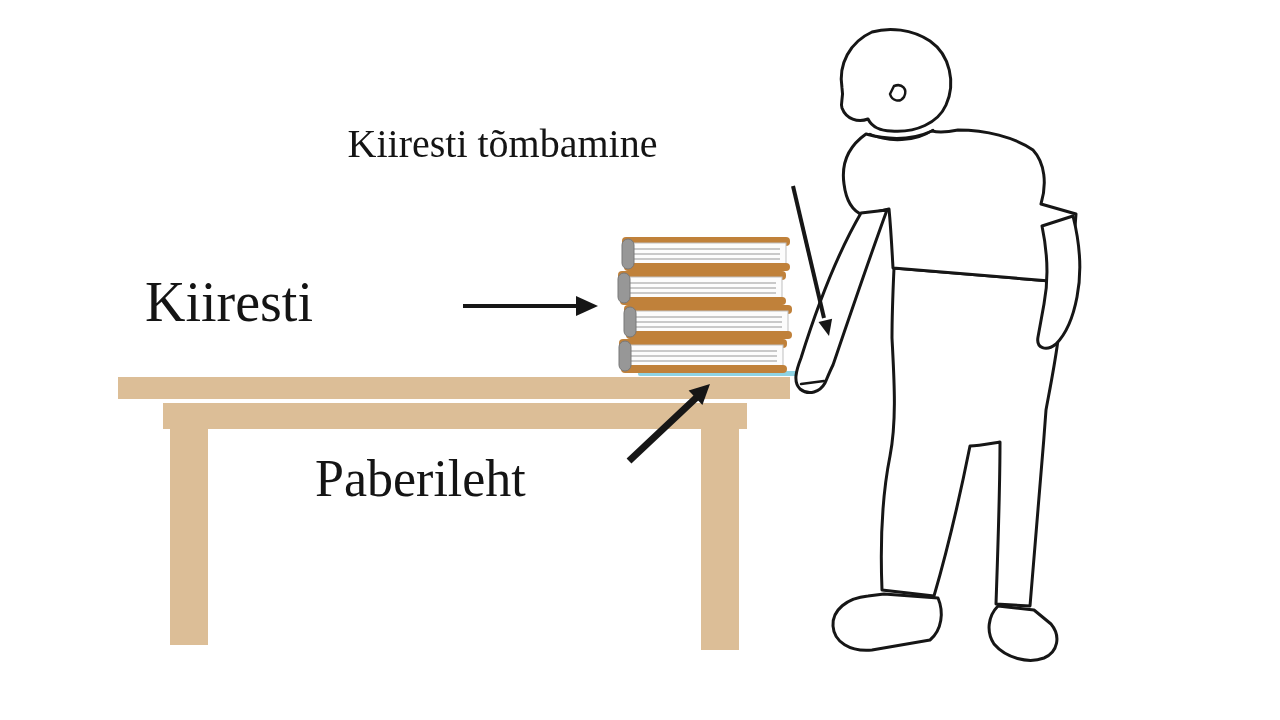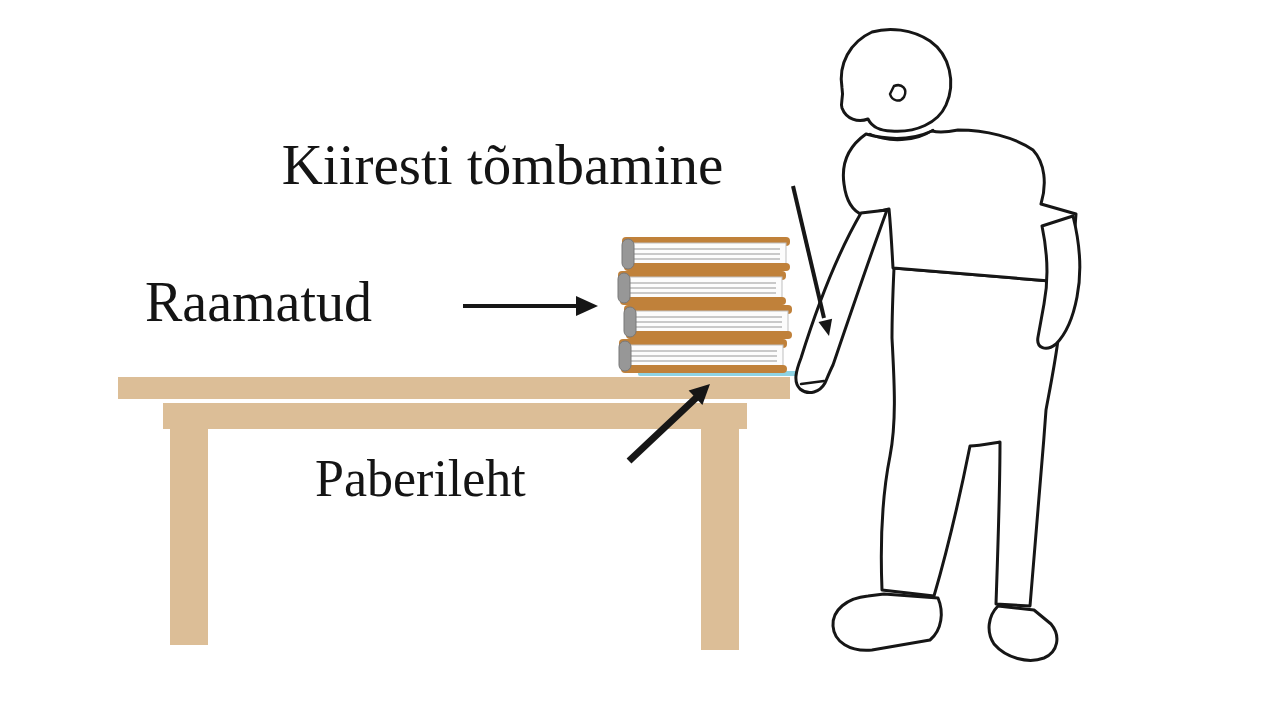--- a/index.html
+++ b/index.html
@@ -1,19 +1,19 @@
 <!DOCTYPE html>
 <html><head>
 <meta charset="utf-8">
 <style>
   html,body{margin:0;padding:0;background:#ffffff;}
   .scene{position:relative;width:1280px;height:720px;background:#ffffff;overflow:hidden;}
   .scene svg{position:absolute;left:0;top:0;}
   .label{position:absolute;font-family:"Liberation Serif","DejaVu Serif",serif;color:#141414;line-height:1.1;white-space:nowrap;}
-  .label-fastpull{left:215px;top:122px;width:575px;text-align:center;font-size:57px;margin-top:12px;}
+  .label-fastpull{left:215px;top:122px;width:575px;text-align:center;font-size:40px;}
   .label-books{left:145px;top:272px;font-size:56px;}
   .label-paper{left:315px;top:450px;font-size:52px;text-align:right;}
   .wood{fill:#dcbe97;}
   .paper{fill:#8fd4e4;}
   .cover{fill:#c0813a;}
   .pagesfill{fill:#fcfcfc;stroke:#bfbfbf;stroke-width:1;}
   .pageline{stroke:#c9c9c9;stroke-width:2;}
   .spinecap{fill:#979797;stroke:#787878;stroke-width:1;}
   .outline{fill:#ffffff;stroke:#161616;stroke-width:3;stroke-linejoin:round;stroke-linecap:round;}
   .detail{fill:none;stroke:#161616;stroke-width:2.5;stroke-linecap:round;}
@@ -152,16 +152,16 @@
         <polygon class="arrow-head" points="598,306 576,296 576,316"></polygon>
       </g>
       <g>
         <line class="arrow-line" x1="629" y1="461" x2="697" y2="397" stroke-width="7"></line>
         <polygon class="arrow-head" points="710,384 702.4,405 688.6,390.6"></polygon>
       </g>
     </g>
   </svg>
 
   <div class="label label-fastpull">Kiiresti tõmbamine</div>
-  <div class="label label-books">Raamatud</div>
+  <div class="label label-books">Kiiresti</div>
   <div class="label label-paper">Paberileht</div>
 
 </div>
 
 </body></html>

